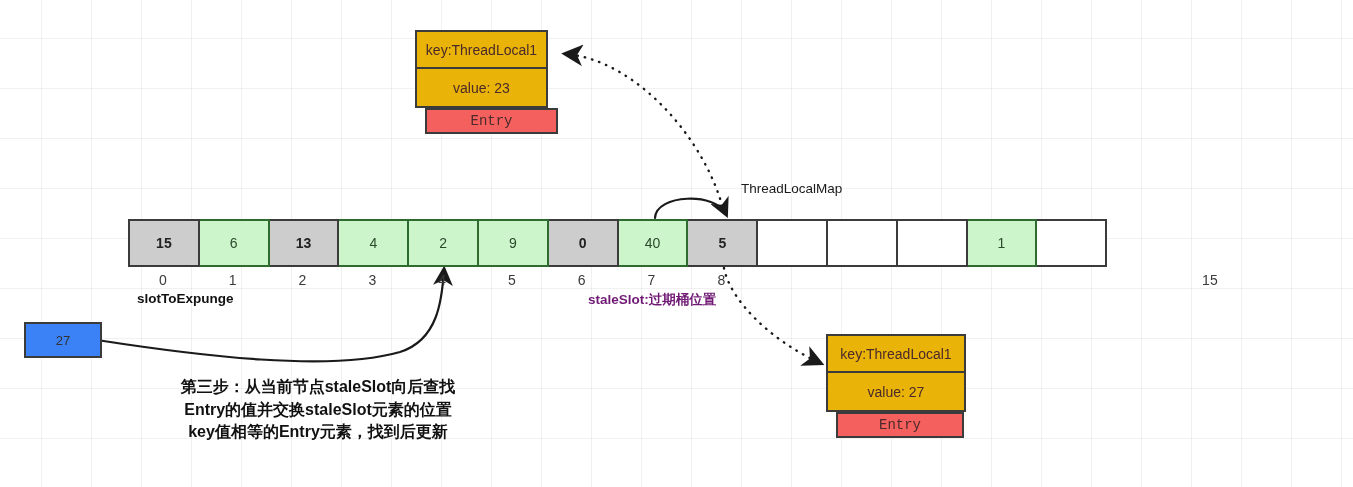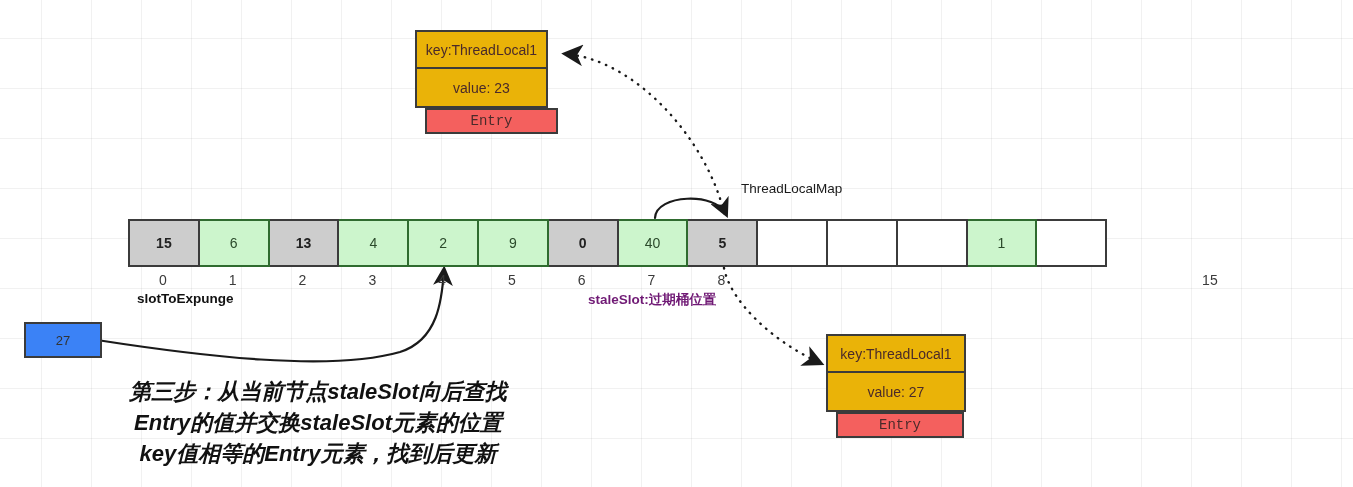--- a/index.html
+++ b/index.html
@@ -163,25 +163,24 @@
     box-sizing: border-box;
   }
 
   
   #caption {
     position: absolute;
     left: 118px;
     top: 376px;
     width: 400px;
     text-align: center;
-    font-size: 22px;
+    font-size: 16px;
     font-weight: bold;
     color: #111;
     line-height: 1.42;
-    font-style: italic;
   }
 </style>
 </head>
 <body>
 
 <div id="canvas">
 
   <svg id="arrows" viewBox="0 0 1353 487">
     <defs>
       <marker id="ah" markerWidth="9" markerHeight="9" refX="7" refY="4.5" orient="auto">

